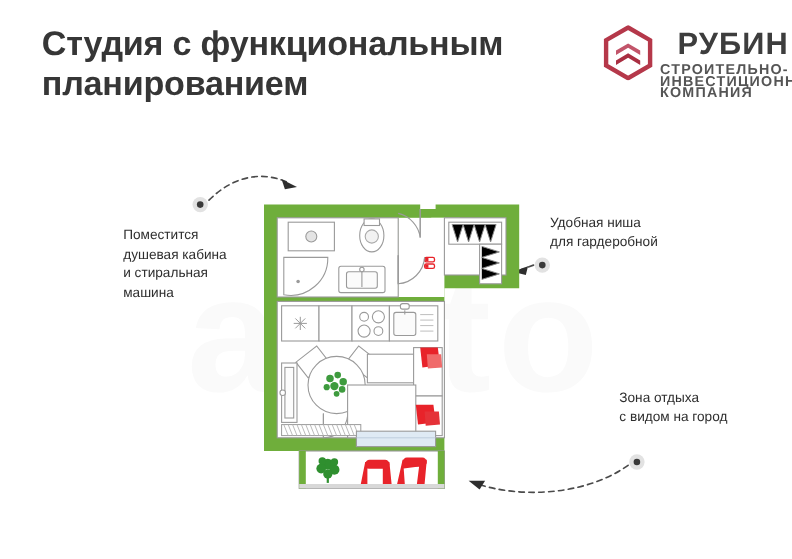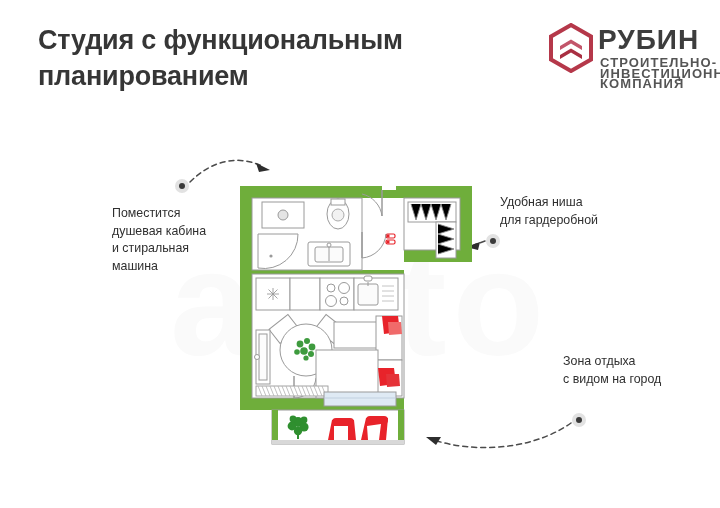--- a/index.html
+++ b/index.html
@@ -34,21 +34,21 @@
     pointer-events: none;
     white-space: nowrap;
   }
 
   
   .title {
     position: absolute;
     left: 38px;
     top: 22px;
     width: 470px;
-    font-size: 27px;
+    font-size: 31px;
     font-weight: 700;
     line-height: 36px;
     color: #363636;
     letter-spacing: -0.2px;
   }
 
   .logo-block {
     position: absolute;
     left: 548px;
     top: 23px;
@@ -57,21 +57,21 @@
   }
   .logo-mark {
     position: absolute;
     left: 0;
     top: 0;
     width: 46px;
     height: 50px;
   }
   .logo-name {
     position: absolute;
-    left: 50px;
+    left: 68px;
     top: 2px;
     font-size: 28px;
     font-weight: 700;
     color: #3d3d3d;
     letter-spacing: 1px;
     line-height: 30px;
   }
   .logo-sub {
     position: absolute;
     left: 52px;

